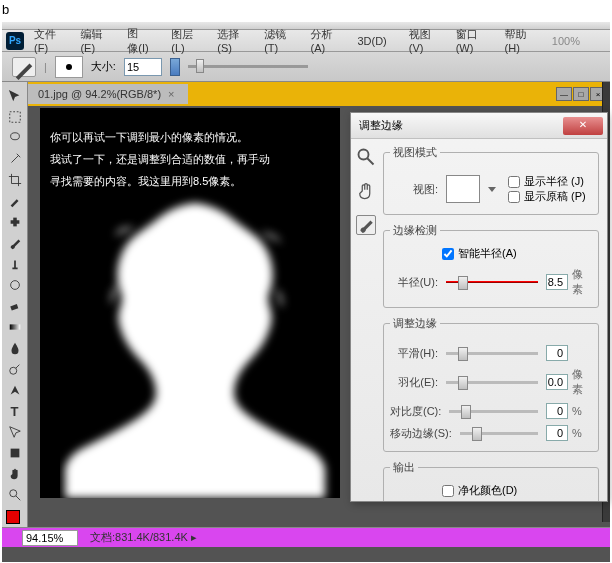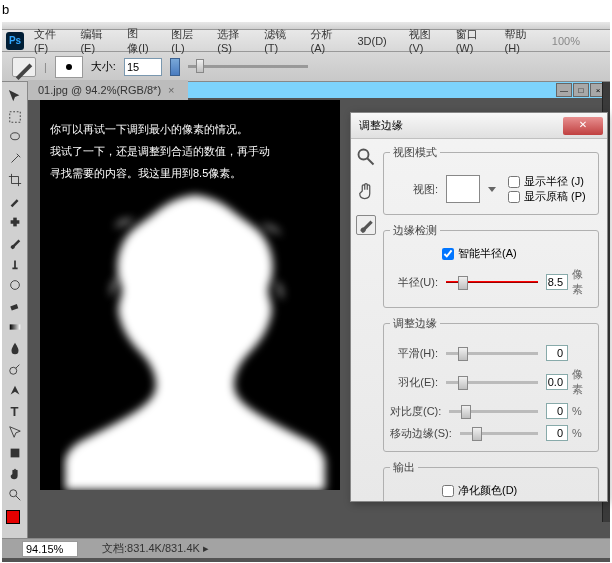--- a/index.html
+++ b/index.html
@@ -19,29 +19,29 @@
 .dd { width: 10px; height: 18px; background: linear-gradient(#79a8d8,#4a7cc0); border: 1px solid #3a6090; }
 .slider-track { width: 120px; height: 3px; background: #999; position: relative; }
 .slider-thumb { width: 8px; height: 14px; background: linear-gradient(#f0f0f0,#c0c0c0); border: 1px solid #888; position: absolute; top: -6px; }
 .workspace { display: flex; height: 460px; }
 .toolbox { width: 26px; background: #d0d0d0; border-right: 1px solid #888; display: flex; flex-direction: column; padding-top: 4px; gap: 1px; }
 .tbbtn { width: 22px; height: 20px; margin: 0 auto; display: flex; align-items: center; justify-content: center; color: #333; cursor: pointer; }
 .tbbtn svg { width: 14px; height: 14px; }
 .color-sw { width: 18px; height: 18px; margin: 4px auto 0; position: relative; }
 .fg { width: 14px; height: 14px; background: #e40000; border: 1px solid #000; position: absolute; top: 0; left: 0; }
 .canvas-area { flex: 1; background: #535353; position: relative; }
-.doc-tab { height: 16px; background: #7dd3fc; display: flex; align-items: center; }
+.doc-tab { height: 24px; background: #eab308; display: flex; align-items: center; }
 .tab { background: #bcbcbc; height: 20px; padding: 0 10px; display: flex; align-items: center; gap: 4px; color: #333; }
 .tab-x { padding: 0 3px; color: #666; cursor: pointer; }
 .doc-ctrl { margin-left: auto; display: flex; gap: 1px; margin-right: 4px; }
 .doc-ctrl span { width: 16px; height: 14px; background: #a8a8a8; border: 1px solid #666; display: inline-flex; align-items: center; justify-content: center; font-size: 8px; }
 .canvas { position: relative; margin: 2px 0 0 12px; width: 300px; height: 390px; background: #000; }
 .ov-text { position: absolute; top: 18px; left: 10px; color: #fff; font-size: 13.5px; line-height: 22px; }
 .silhouette { position: absolute; top: 85px; left: 20px; width: 280px; height: 305px; }
-.statusbar { position: absolute; bottom: 4px; left: 0; width: 100%; height: 20px; background: #a3a3a3; border-top: 1px solid #888; display: flex; align-items: center; padding-left: 20px; gap: 24px; color: #333; }
+.statusbar { position: absolute; bottom: 15px; left: 0; width: 100%; height: 20px; background: #d946ef; border-top: 1px solid #888; display: flex; align-items: center; padding-left: 20px; gap: 12px; color: #333; }
 .statusbar input { width: 56px; height: 16px; background: #fff; border: 1px solid #999; padding: 0 3px; }
 .dialog { position: absolute; top: 90px; left: 348px; width: 258px; height: 390px; background: linear-gradient(#f4f4f4,#e8e8e8); border: 1px solid #888; box-shadow: 2px 2px 8px rgba(0,0,0,0.3); }
 .dlg-title { height: 26px; background: linear-gradient(#f8f8f8,#e0e0e0); border-bottom: 1px solid #c0c0c0; display: flex; align-items: center; padding-left: 8px; }
 .dlg-close { margin-left: auto; width: 40px; height: 18px; background: linear-gradient(#e89090,#c04040); color: #fff; text-align: center; line-height: 16px; margin-right: 4px; border-radius: 2px; cursor: pointer; font-size: 10px; }
 .dlg-body { display: flex; height: calc(100% - 26px); }
 .dlg-left { width: 30px; padding-top: 8px; display: flex; flex-direction: column; gap: 14px; align-items: center; }
 .dlg-tool { width: 20px; height: 20px; color: #555; cursor: pointer; display:flex; align-items:center; justify-content:center; }
 .dlg-right { flex: 1; padding: 6px 8px 6px 2px; overflow: hidden; }
 fieldset { border: 1px solid #b0b0b0; border-radius: 3px; padding: 8px 6px 10px; margin-bottom: 8px; }
 legend { color: #444; padding: 0 3px; }

